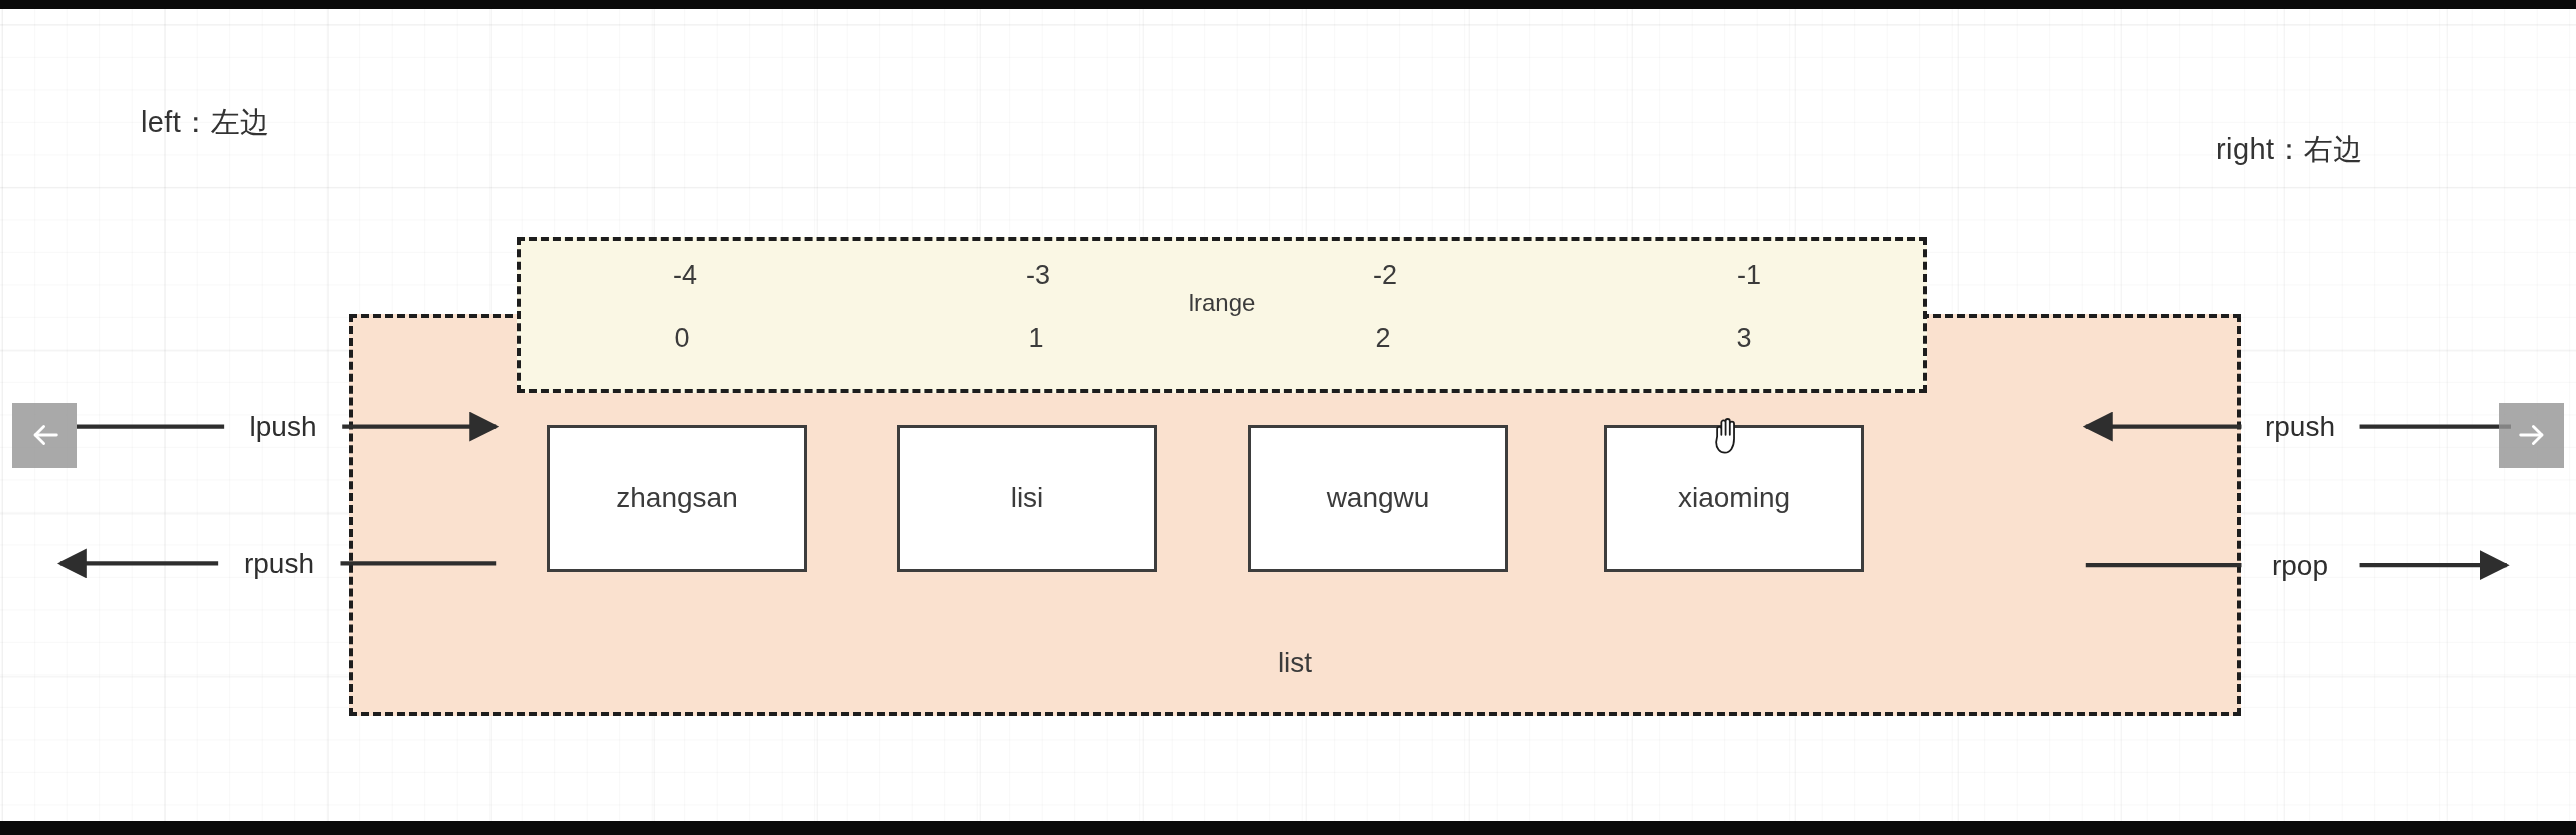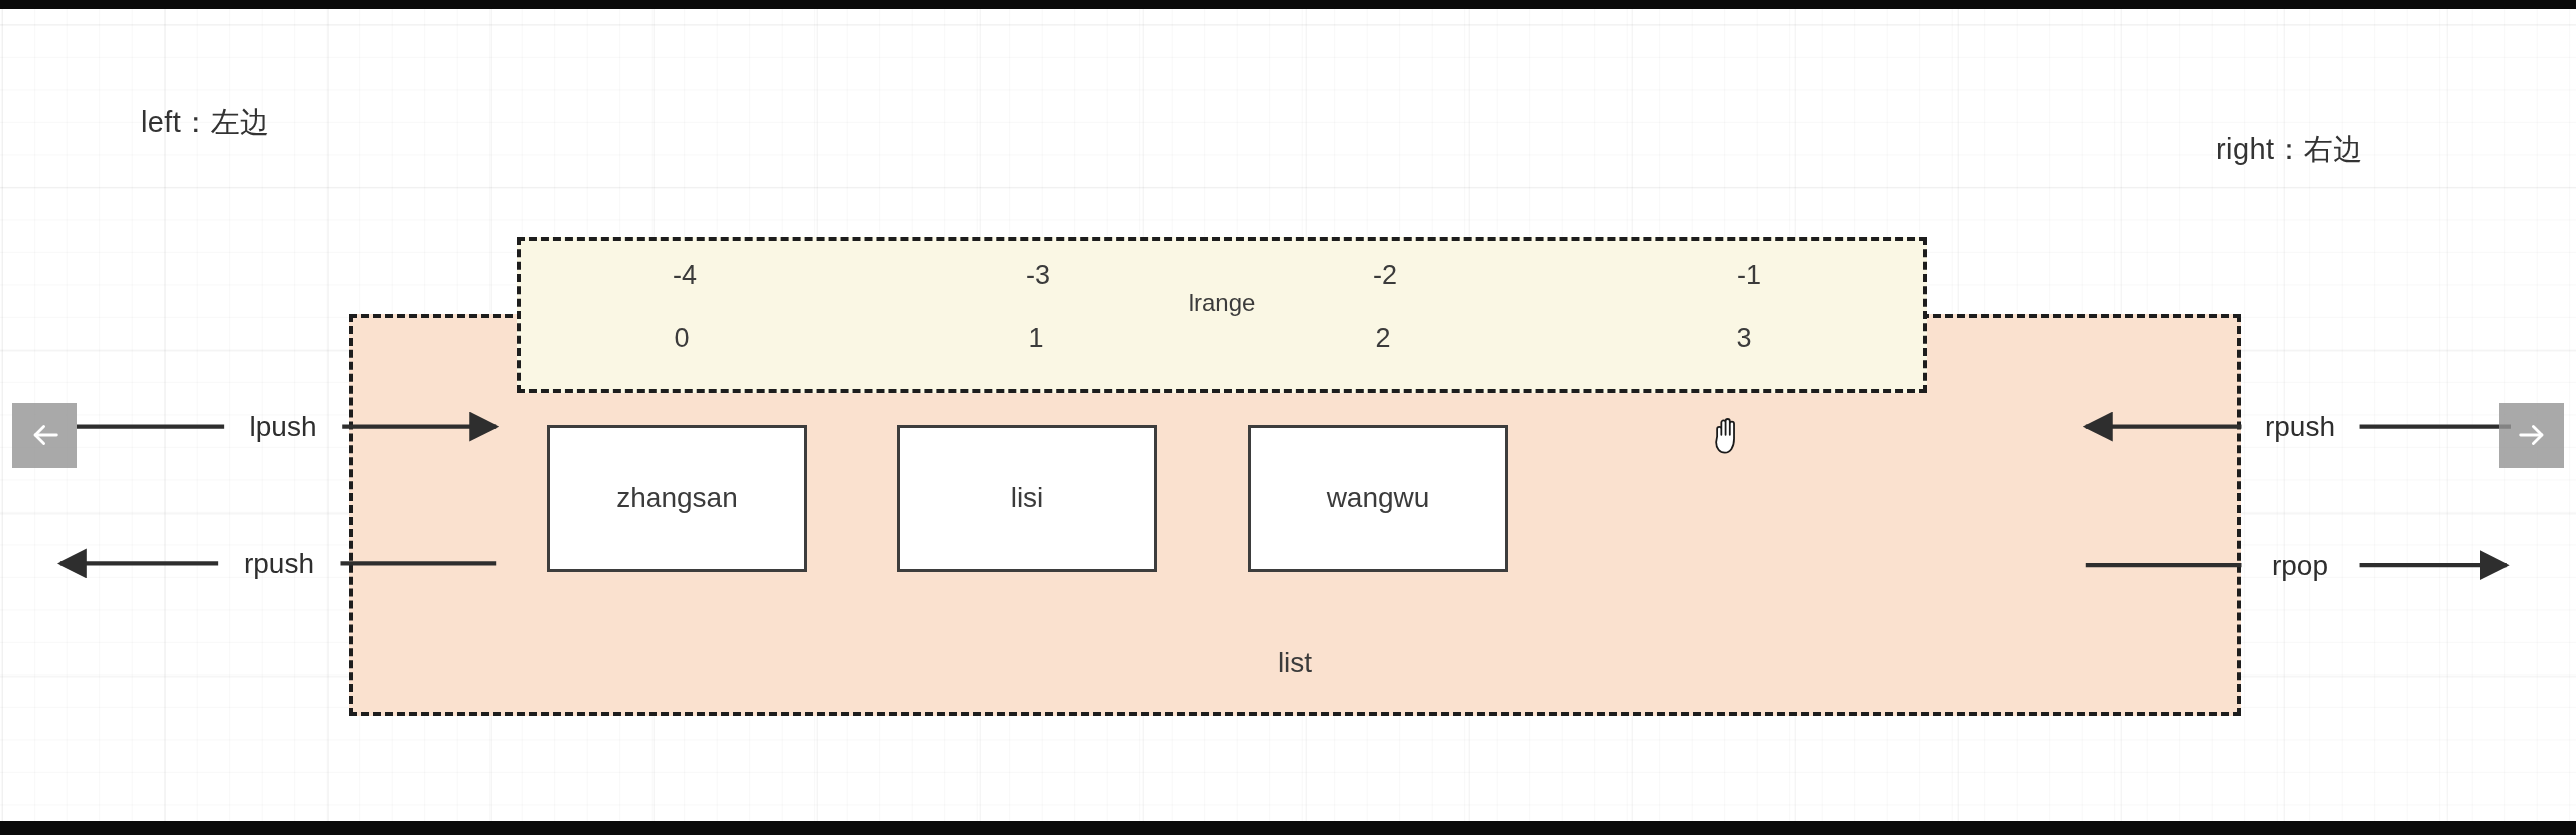--- a/index.html
+++ b/index.html
@@ -218,20 +218,23 @@
 
     <div class="item-card" style="left:547px;">
       <span>zhangsan</span>
     </div>
     <div class="item-card" style="left:897px;">
       <span>lisi</span>
     </div>
     <div class="item-card" style="left:1248px;">
       <span>wangwu</span>
     </div>
+    <div class="item-card" style="left:1604px;">
+      <span>xiaoming</span>
+    </div>
 
     <div class="lrange-box">
       <div class="lrange-caption">lrange</div>
 
       <div class="idx idx-neg" style="left:130px;">-4</div>
       <div class="idx idx-neg" style="left:483px;">-3</div>
       <div class="idx idx-neg" style="left:830px;">-2</div>
       <div class="idx idx-neg" style="left:1194px;">-1</div>
 
       <div class="idx idx-pos" style="left:127px;">0</div>

